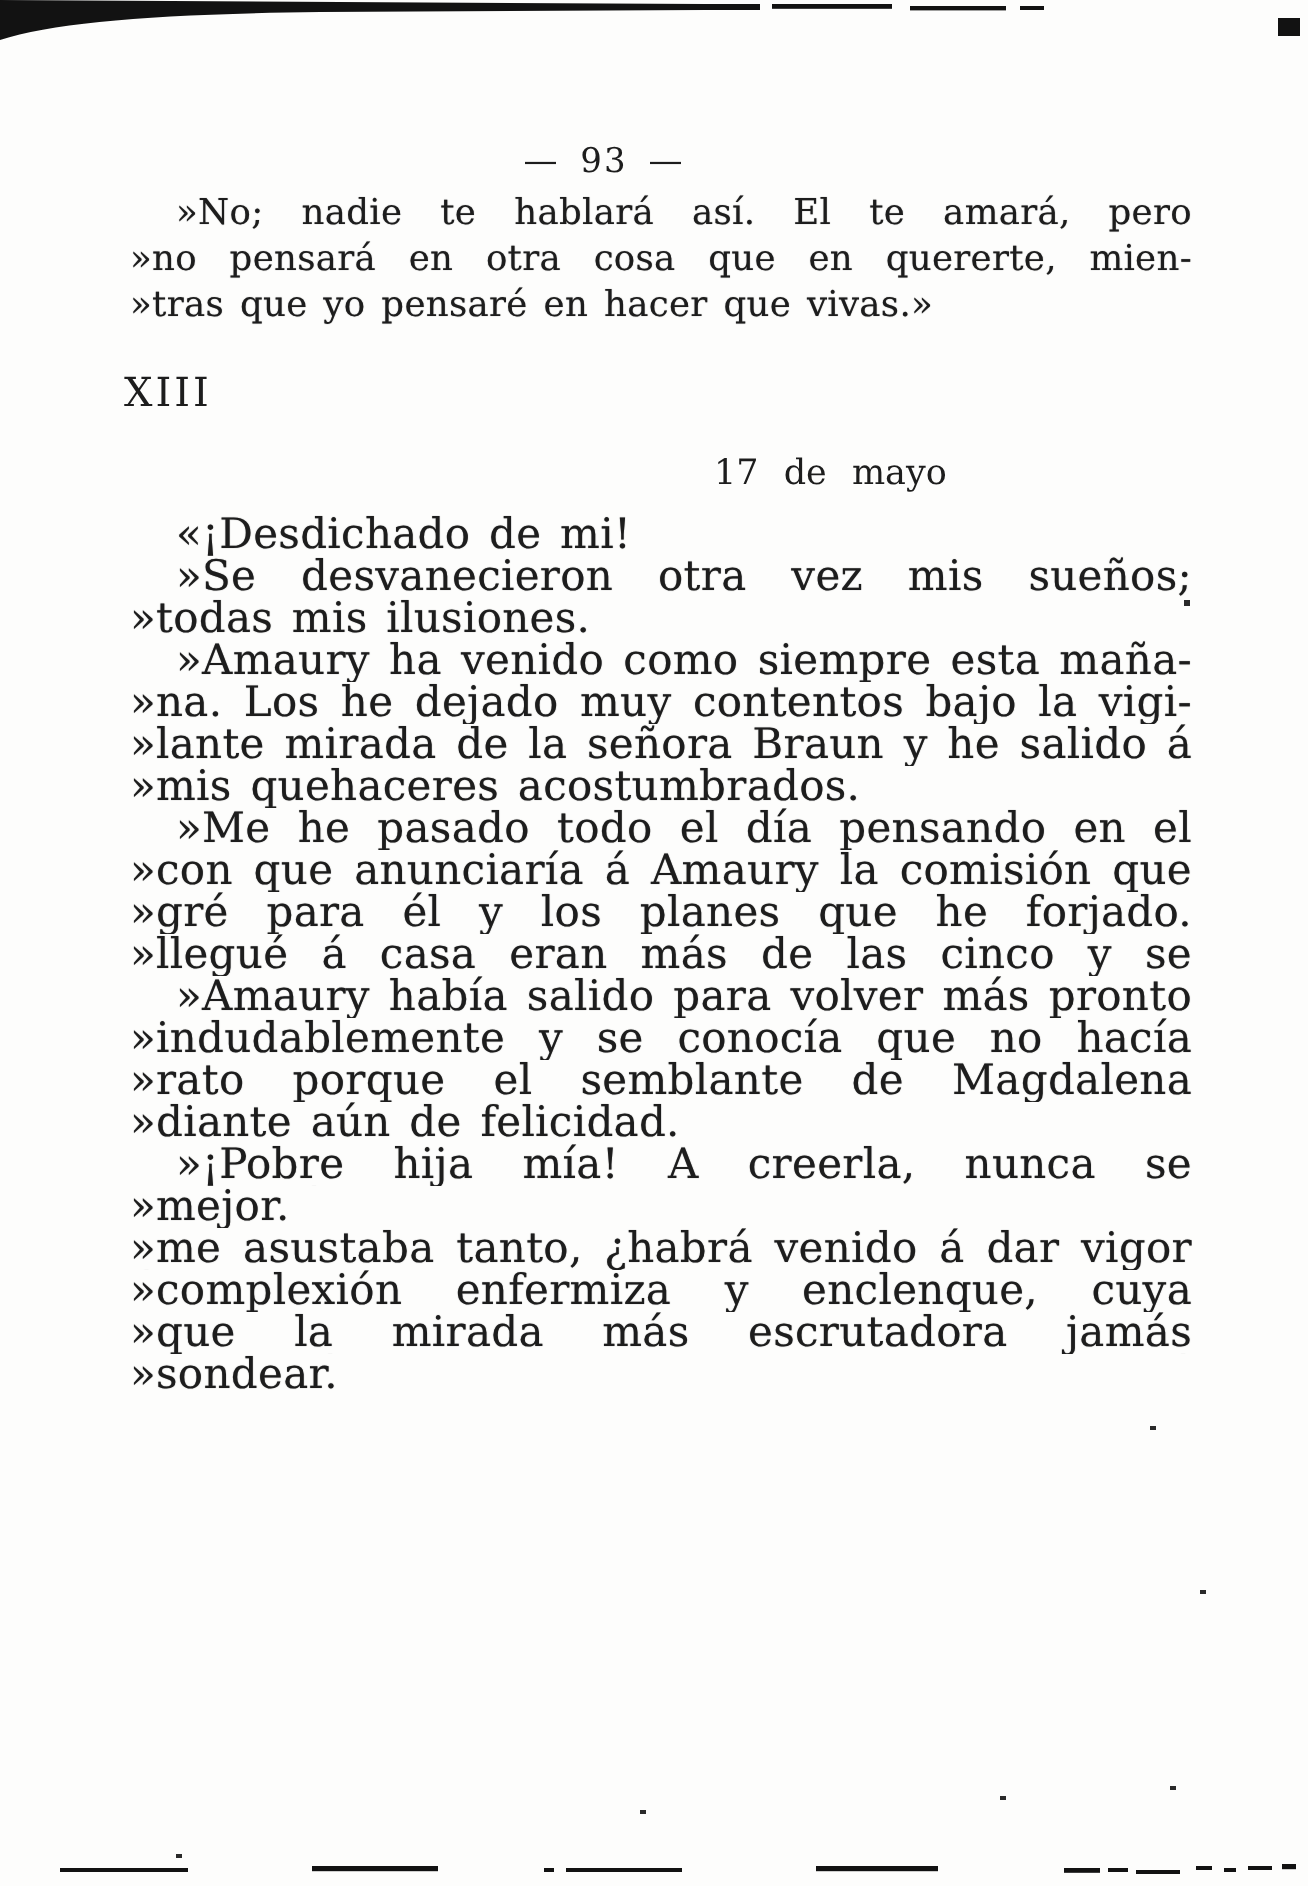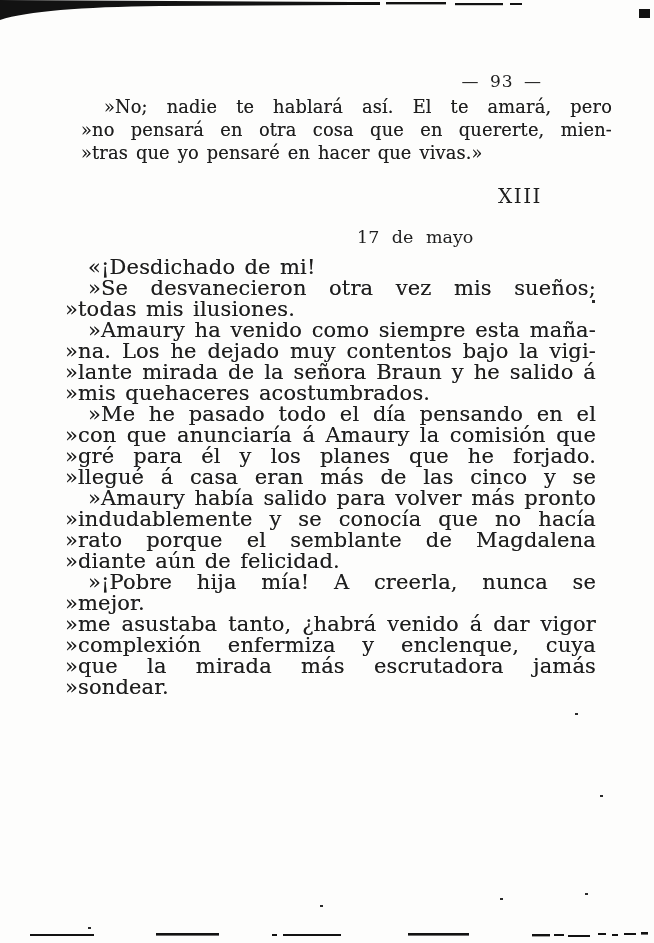--- a/index.html
+++ b/index.html
@@ -14,42 +14,42 @@
   }
   .artifacts {
     position: absolute;
     top: 0; left: 0;
     width: 654px; height: 943px;
     pointer-events: none;
   }
   .pgnum {
     position: absolute;
     top: 71px; left: 62px; width: 480px;
-    text-align: right;
+    text-align: center;
     font-size: 17px;
     letter-spacing: 1px;
     word-spacing: 4px;
   }
   .chap {
     position: absolute;
     top: 184px; left: 62px; width: 480px;
     margin: 0;
-    text-align: right;
+    text-align: left;
     font-size: 20px;
     font-weight: normal;
     letter-spacing: 1.5px;
   }
   .dateline {
     position: absolute;
     top: 227px; left: 357px;
     font-size: 17.5px;
     word-spacing: 7px;
   }
   .block { position: absolute; left: 65px; width: 531px; }
-  #para-intro { top: 95px; margin-left: 16px; }
+  #para-intro { top: 95px; }
   #para-intro .line { height: 23px; line-height: 23px; font-size: 17.8px; }
   #main-text { top: 257px; }
   #main-text .line { height: 21px; line-height: 21px; font-size: 21px; }
   .line {
     text-align: justify;
     text-align-last: justify;
     overflow: hidden;
     word-spacing: 0.12em;
     letter-spacing: 0.15px;
     text-shadow: 0 0 0.5px rgba(20,20,20,0.55);

